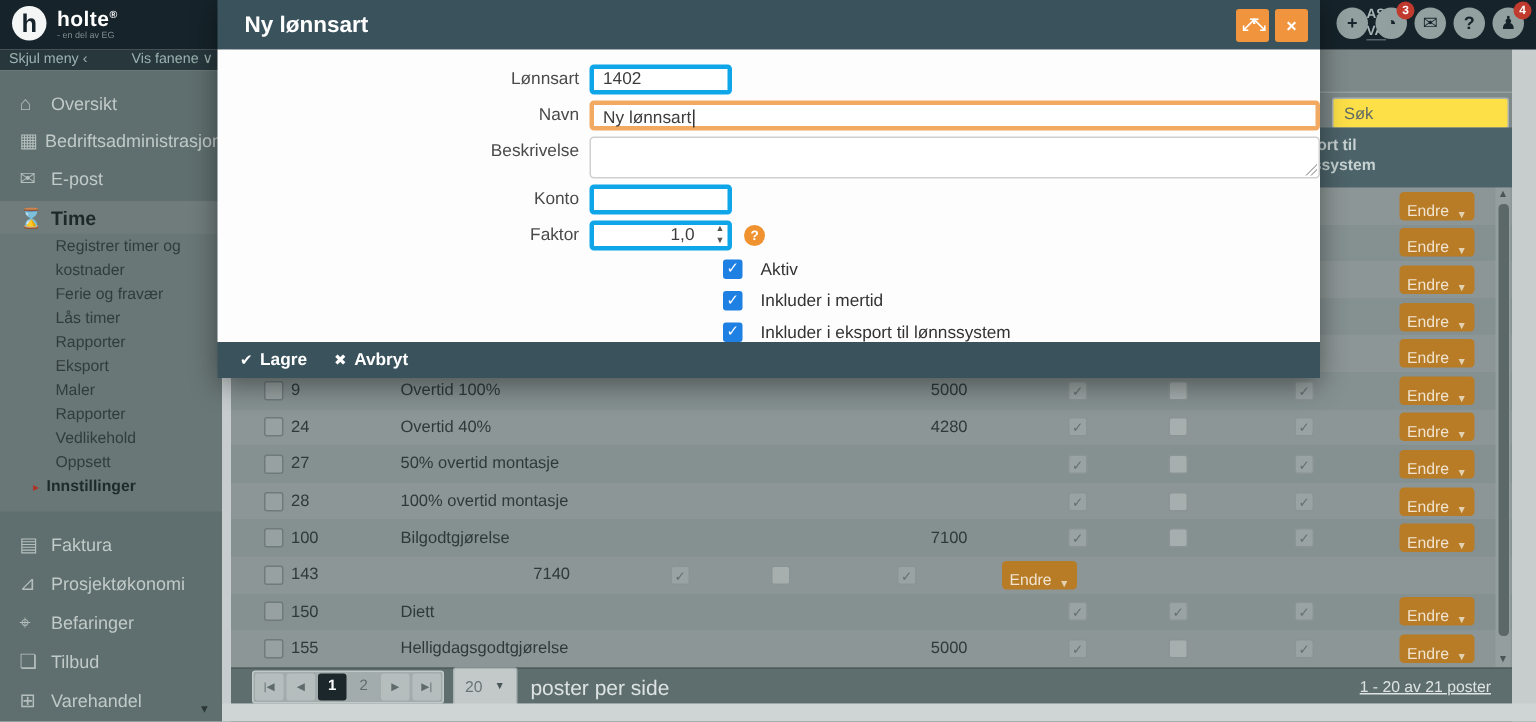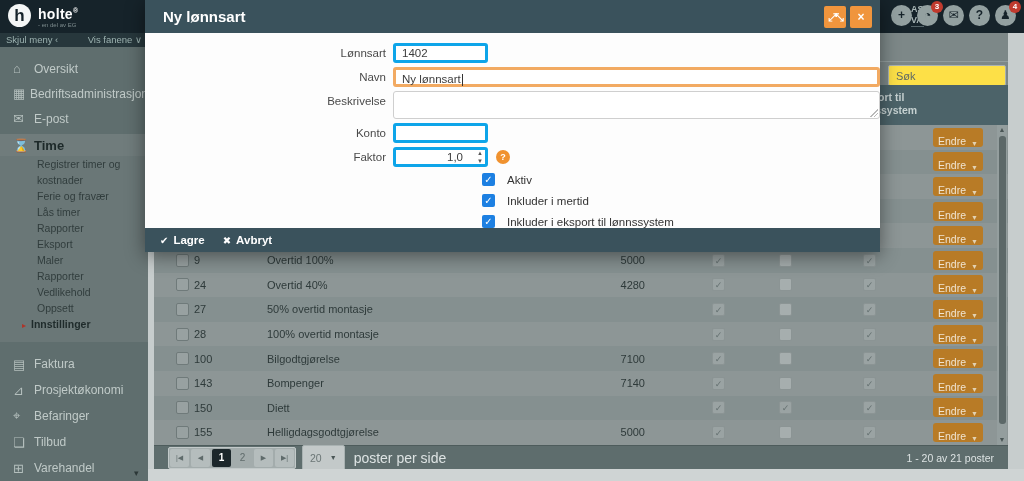--- a/index.html
+++ b/index.html
@@ -85,21 +85,21 @@
            padding:1px; margin-left:14px; }
   .pbtn { min-width:19px; height:18px; background:#b5bdbd; border-radius:2px; color:#5f6b6b; font-size:7px;
           display:flex; align-items:center; justify-content:center; cursor:pointer; padding:0 3px; }
   .pbtn.num { font-size:10px; }
   .pbtn.active { background:#1c272b; color:#fff; font-weight:bold; }
   .pbtn.plain { background:transparent; }
   .psize { display:flex; align-items:center; gap:8px; background:#c3c9c9; border:1px solid #a9b2b2; border-radius:2px;
            height:20px; padding:12px 7px; margin-left:6px; color:#6b7676; font-size:10.5px; cursor:pointer; }
   .psize .caret { font-size:7px; color:#4a5656; }
   .plabel { margin-left:9px; font-size:14px; }
-  .prange { position:absolute; right:14px; font-size:10.5px; }
+  .prange { position:absolute; right:14px; font-size:10.5px;text-decoration:underline; }
   .bottomstrip { position:absolute; left:148px; top:469px; width:876px; height:12px; background:#cfd4d4; }
 
   
   .modal { position:absolute; left:145px; top:0; width:735px; height:252px; z-index:20;
            box-shadow:0 4px 18px rgba(0,0,0,.45); }
   .m-head { height:33px; background:#3a525c; display:flex; align-items:center; padding:0 8px 0 18px; }
   .m-title { color:#fff; font-size:15px; font-weight:bold; flex:1; }
   .m-btn { width:22px; height:22px; background:#f0953d; border-radius:2px; color:#fff; font-weight:bold;
            text-align:center; line-height:22px; margin-left:4px; cursor:pointer; font-size:12px; }
   .m-btn.expand { font-size:11px; letter-spacing:-2px; }
@@ -377,21 +377,20 @@
           <span class="tcb m2"></span>
           <span class="tcb m3 checked"></span>
           <span class="endre">
             <span>Endre</span>
             <span class="caret">▼</span>
           </span>
         </div>
         <div class="trow">
           <span class="rcb"></span>
           <span class="c-id">143</span>
-          <span class="c-navn">Bompenger</span>
           <span class="c-konto">7140</span>
           <span class="tcb m1 checked"></span>
           <span class="tcb m2"></span>
           <span class="tcb m3 checked"></span>
           <span class="endre">
             <span>Endre</span>
             <span class="caret">▼</span>
           </span>
         </div>
         <div class="trow">

